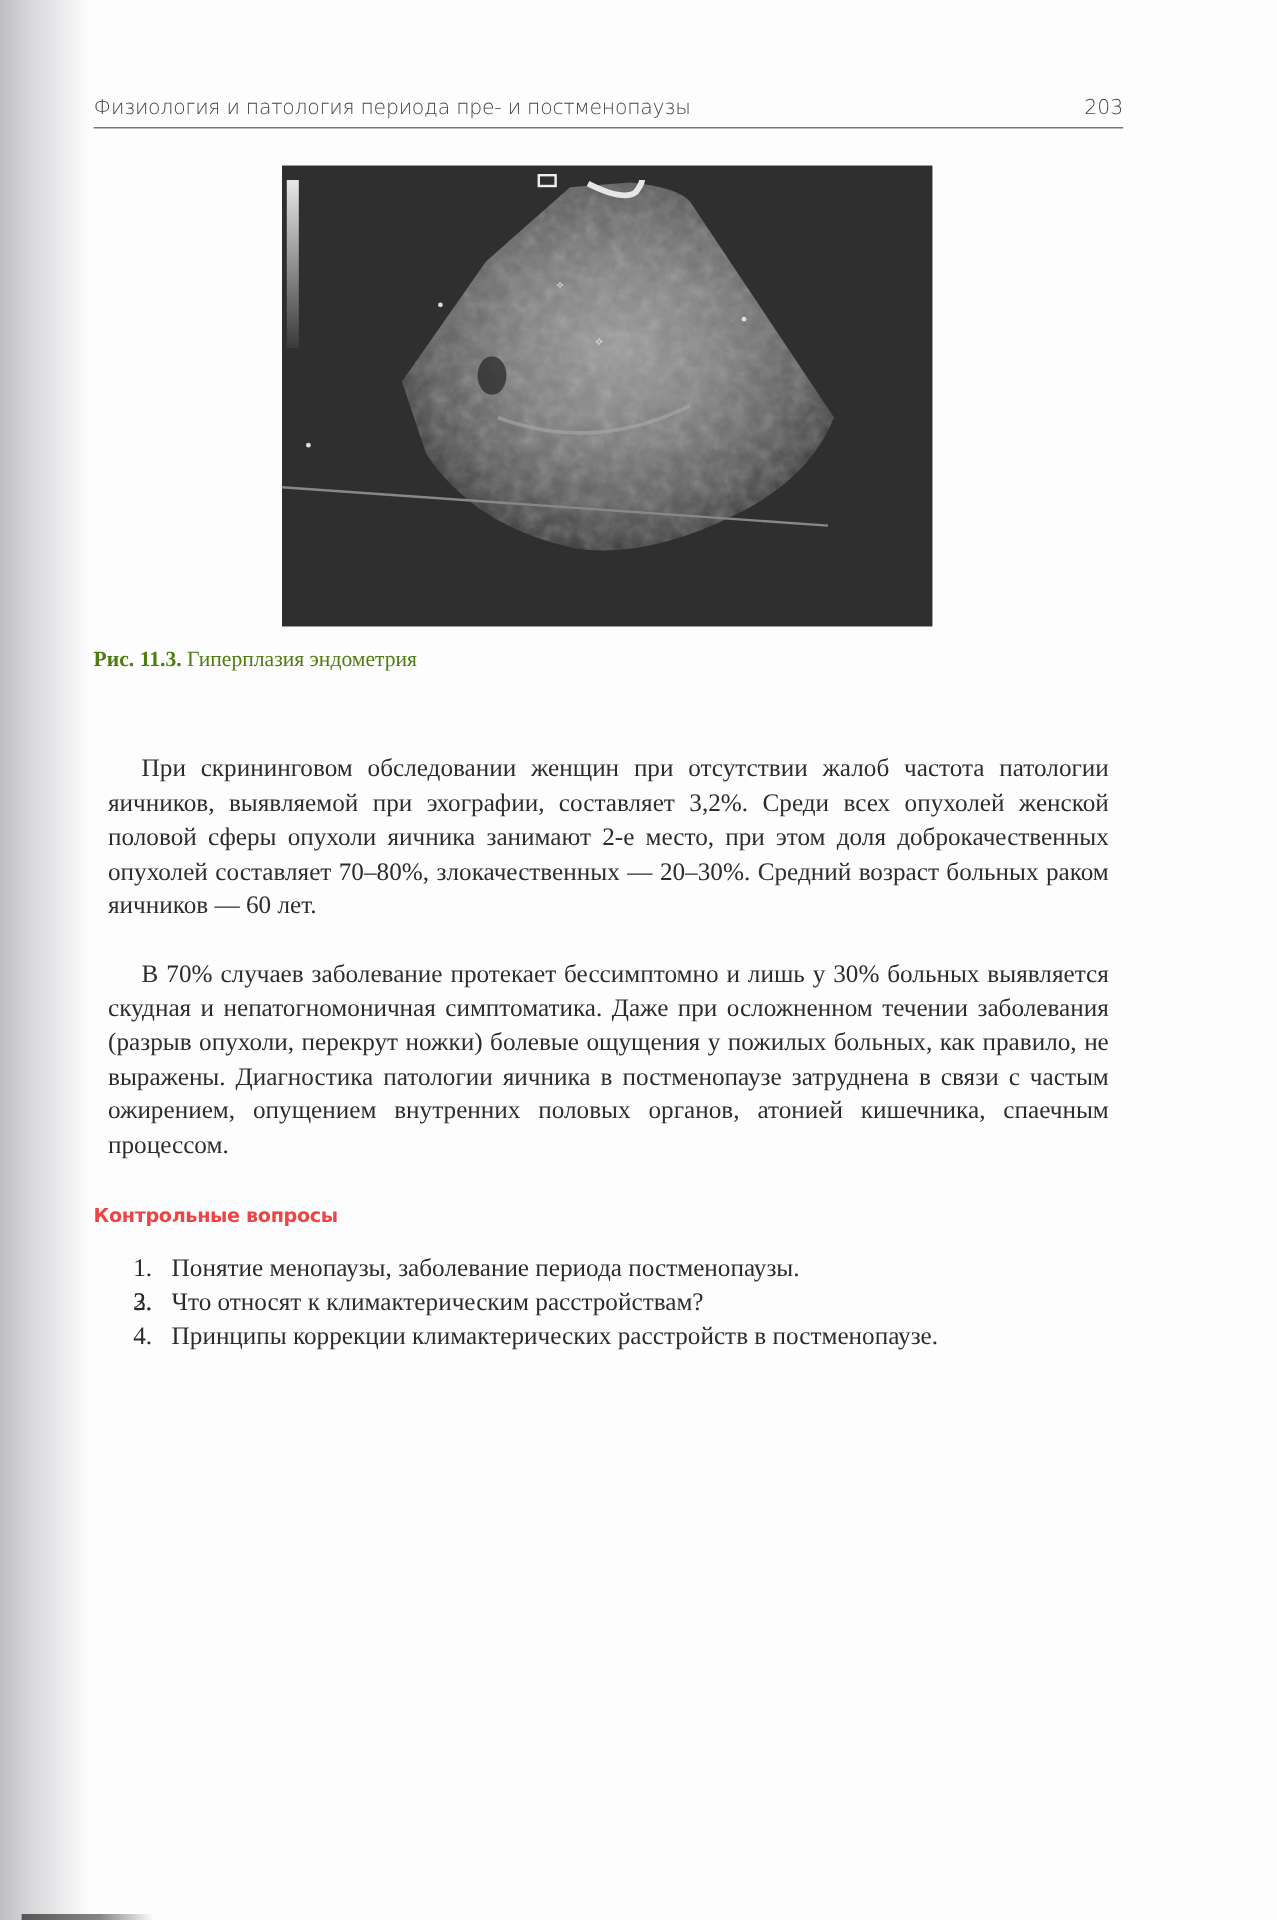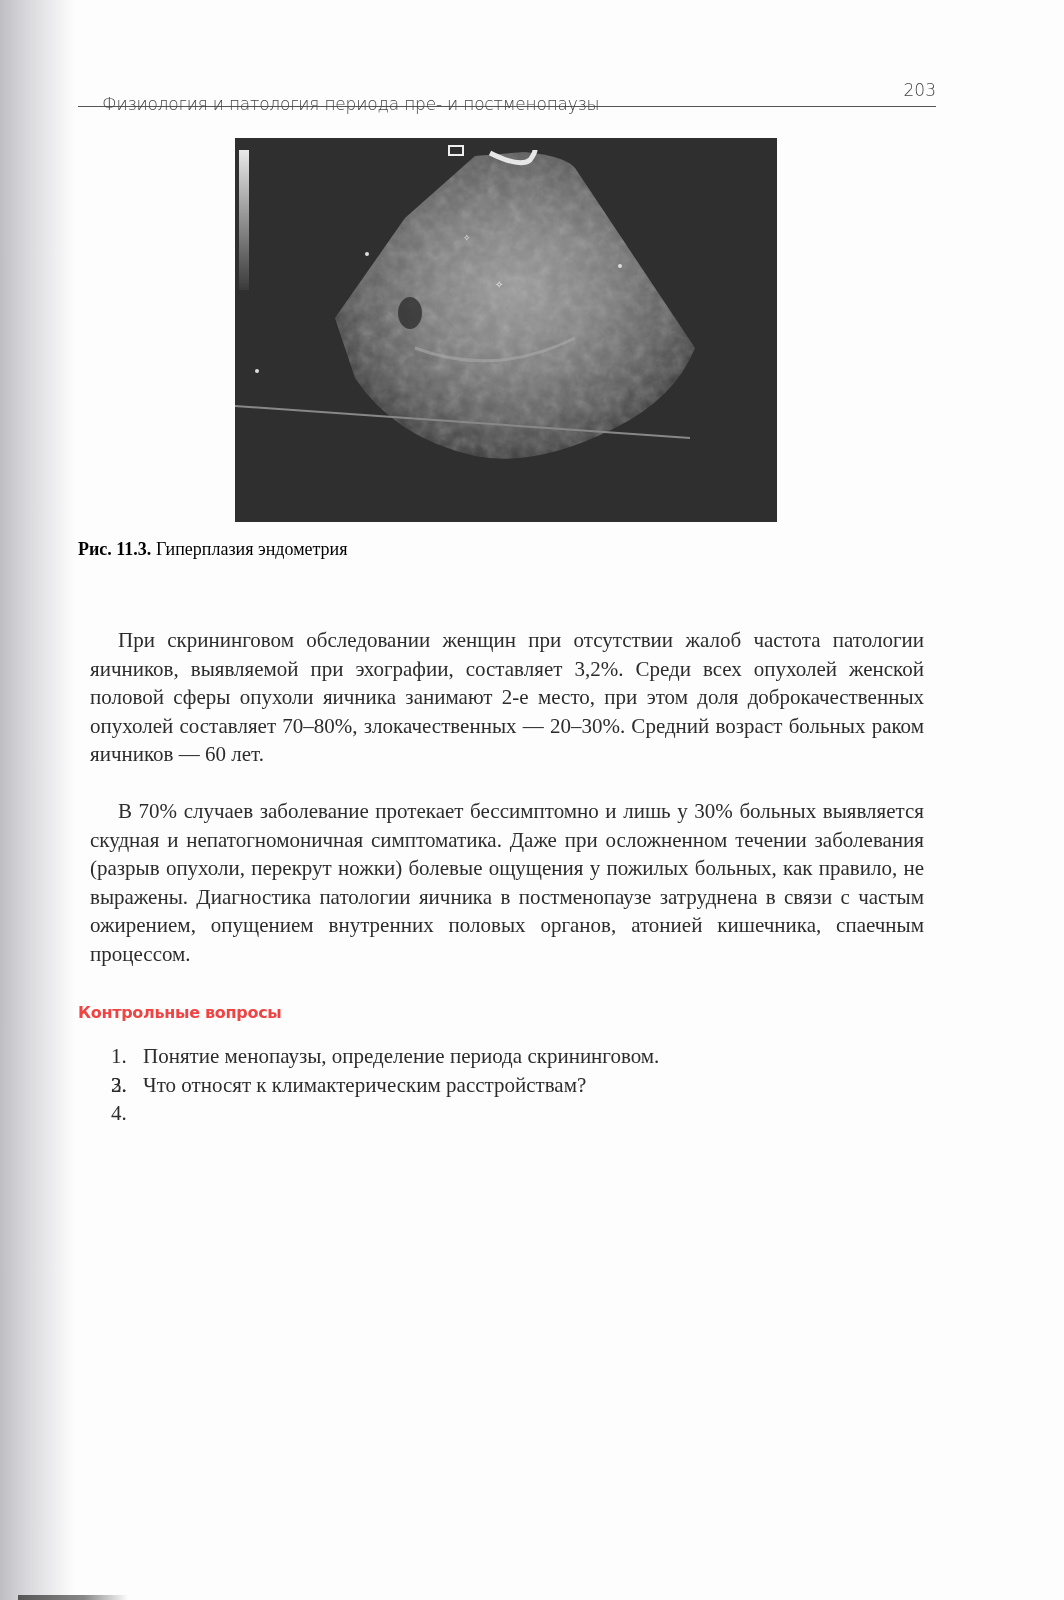--- a/index.html
+++ b/index.html
@@ -38,23 +38,22 @@
       height: 28px;
       border-bottom: 1px solid #555;
       font-family: "DejaVu Sans", sans-serif;
       font-size: 17px;
       color: #444;
       font-weight: 300;
     }
     .running-header .title {
       position: absolute;
       left: 0;
-      top: 16px;
+      top: 2px;
       letter-spacing: -0.2px;
-      margin-left: 24px;
     }
     .running-header .page-num {
       position: absolute;
       right: 0;
       top: 2px;
     }
     .figure {
       position: absolute;
       left: 235px;
       top: 138px;
@@ -66,21 +65,21 @@
     .figure svg {
       display: block;
       width: 100%;
       height: 100%;
     }
     .caption {
       position: absolute;
       left: 78px;
       top: 539px;
       font-size: 18px;
-      color: #000000;
+      color: #4d7c0f;
     }
     .caption .cap-label {
       font-weight: bold;
     }
     .body-text {
       position: absolute;
       left: 78px;
       width: 858px;
       font-size: 21px;
       line-height: 28.5px;
@@ -187,25 +186,26 @@
 
 <div class="body-text para2">
   <p>В 70% случаев заболевание протекает бессимптомно и лишь у 30% боль­ных выявляется скудная и непатогномоничная симптоматика. Даже при осложненном течении заболевания (разрыв опухоли, перекрут ножки) бо­левые ощущения у пожилых больных, как правило, не выражены. Диа­гностика патологии яичника в постменопаузе затруднена в связи с частым ожирением, опущением внутренних половых органов, атонией кишечника, спаечным процессом.</p>
 </div>
 
 <div class="section-heading">Контрольные вопросы</div>
 
 <ol class="questions">
   <li>
     <span class="num">1.</span>
-    <span>Понятие менопаузы, определение периода скрининговом.</span>
+    <span>Понятие менопаузы, заболевание периода постменопаузы.</span>
   </li>
   <li>
     <span class="num">2.</span>
   </li>
   <li>
     <span class="num">3.</span>
     <span>Что относят к климактерическим расстройствам?</span>
   </li>
   <li>
     <span class="num">4.</span>
+    <span>Принципы коррекции климактерических расстройств в постменопаузе.</span>
   </li>
 </ol>
 
 </body></html>

